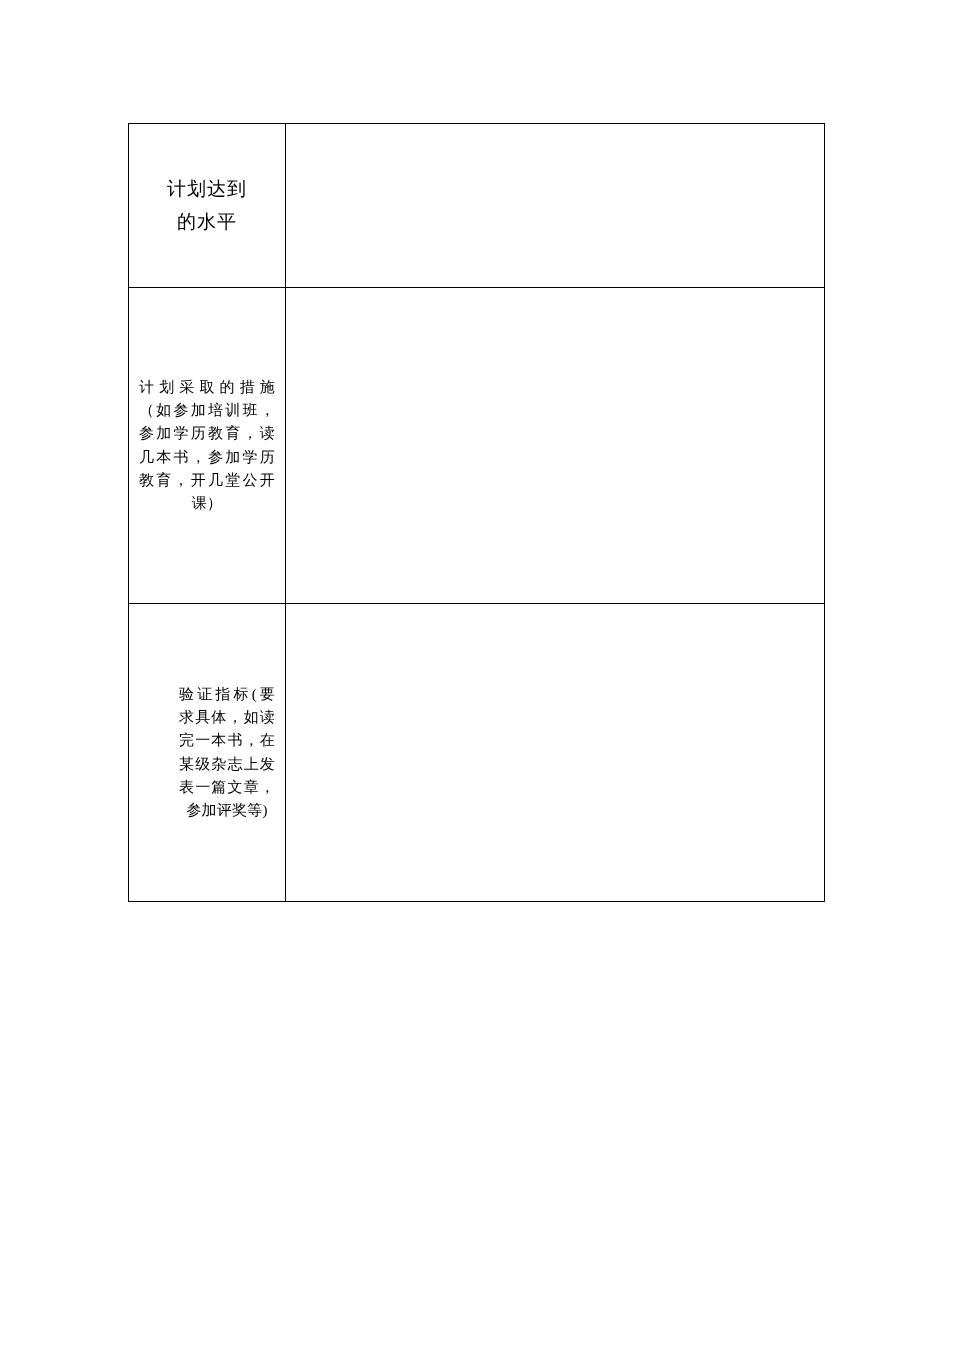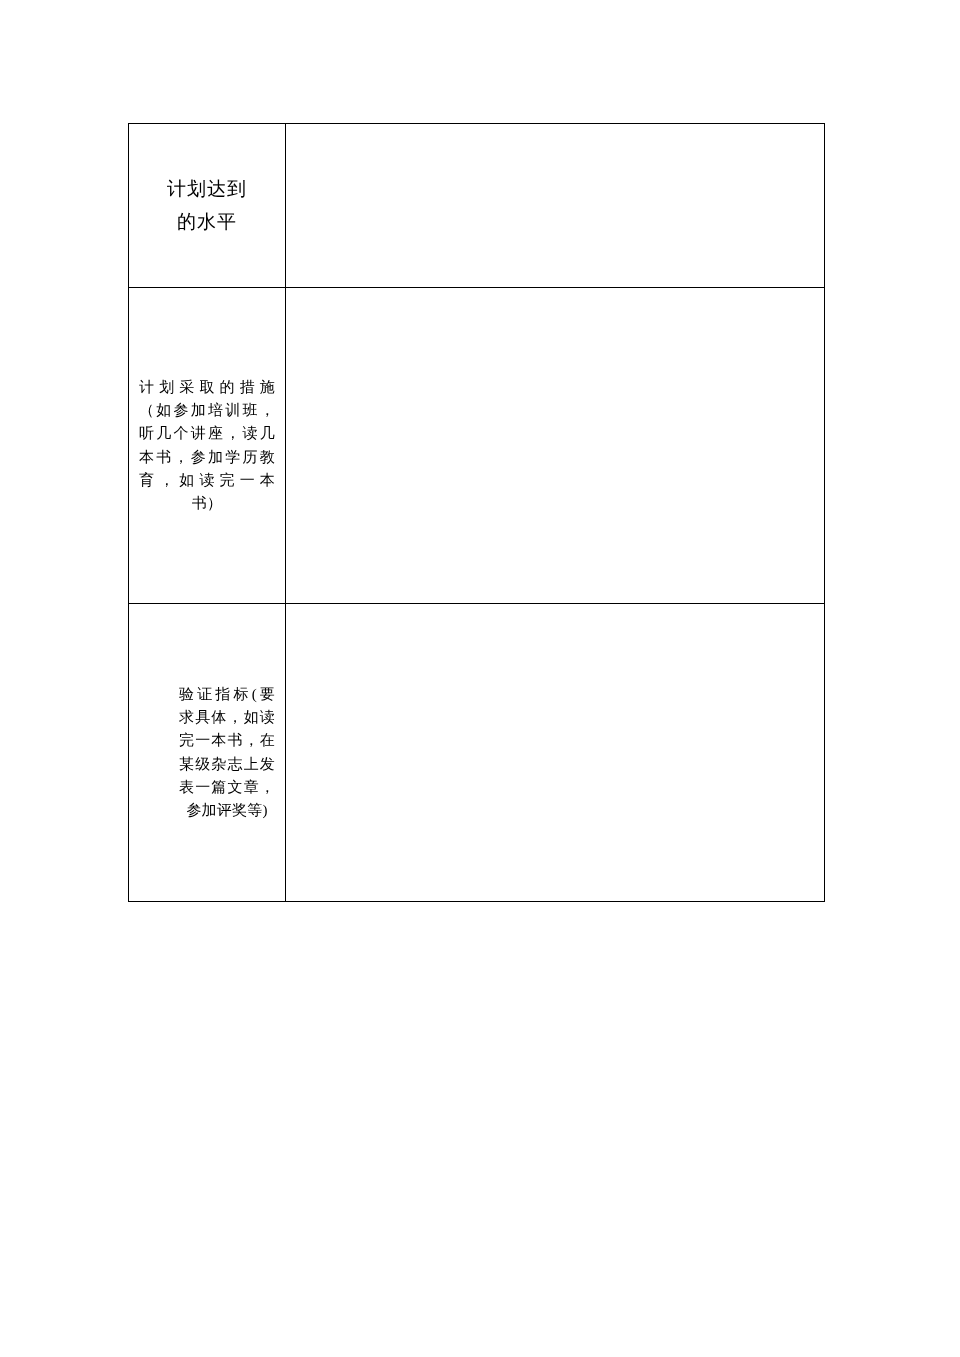--- a/index.html
+++ b/index.html
@@ -80,21 +80,21 @@
           <div class="label-inner">计划达到<br>的水平</div>
         </td>
         <td class="col-value value-cell">
           <div class="value-inner"></div>
         </td>
       </tr>
 
 
       <tr class="row-measures">
         <td class="col-label">
-          <div class="label-inner">计划采取的措施（如参加培训班，听几个讲座，读几本书，参加学历教育，如读完一本书）</div>
+          <div class="label-inner">计划采取的措施（如参加培训班，参加学历教育，读几本书，参加学历教育，开几堂公开课）</div>
         </td>
         <td class="col-value value-cell">
           <div class="value-inner"></div>
         </td>
       </tr>
 
       <tr class="row-indicators">
         <td class="col-label">
           <div class="label-inner">验证指标(要求具体，如读完一本书，在某级杂志上发表一篇文章，参加评奖等)</div>
         </td>

